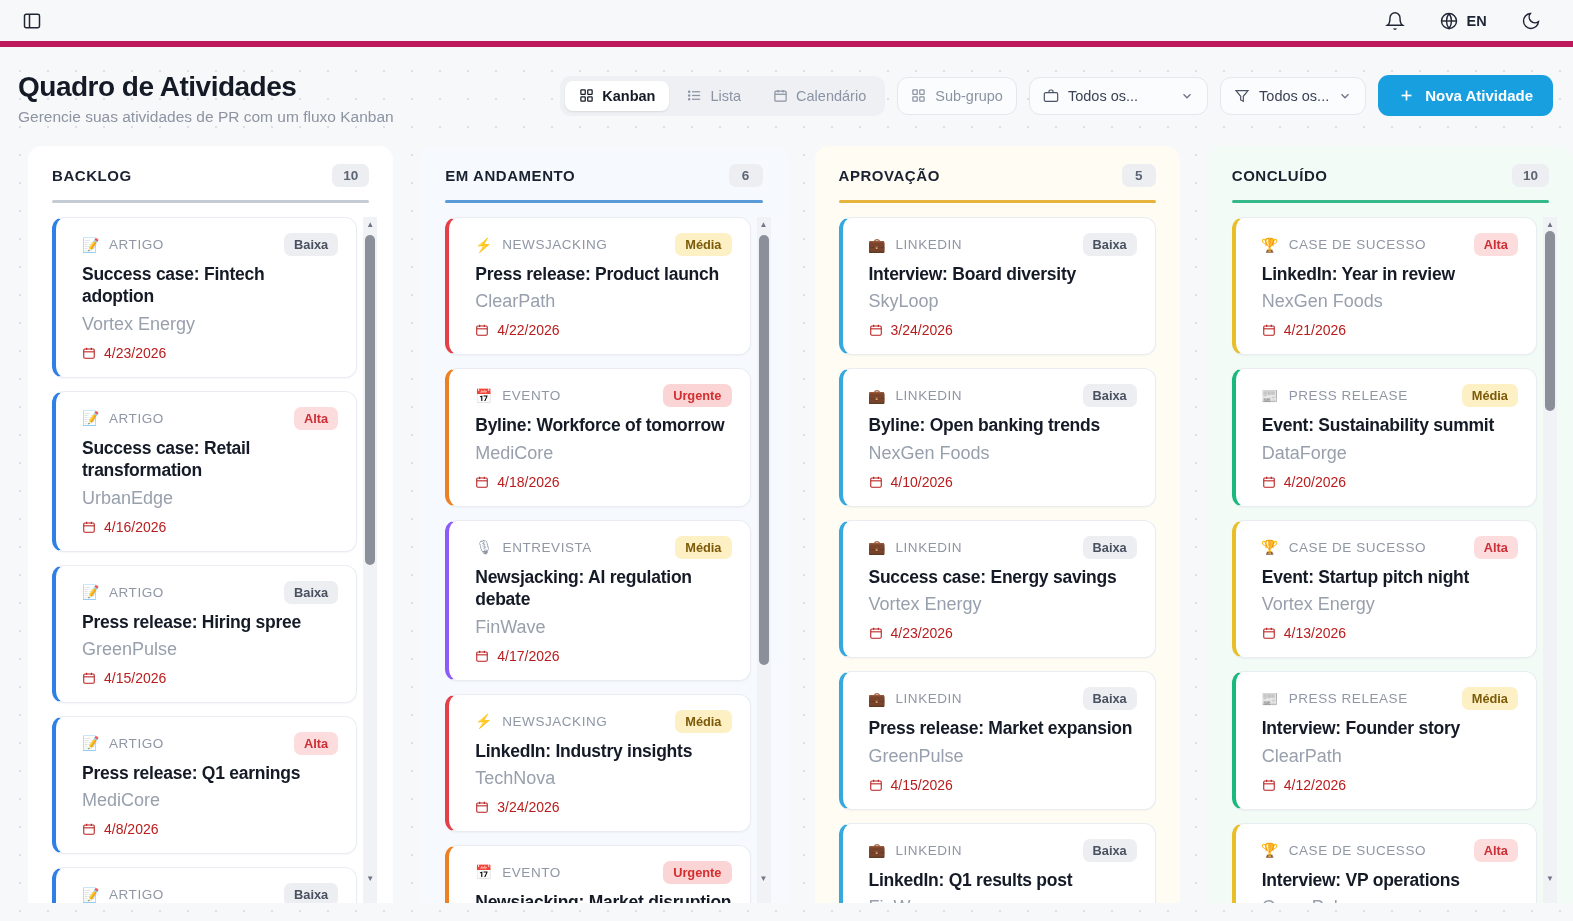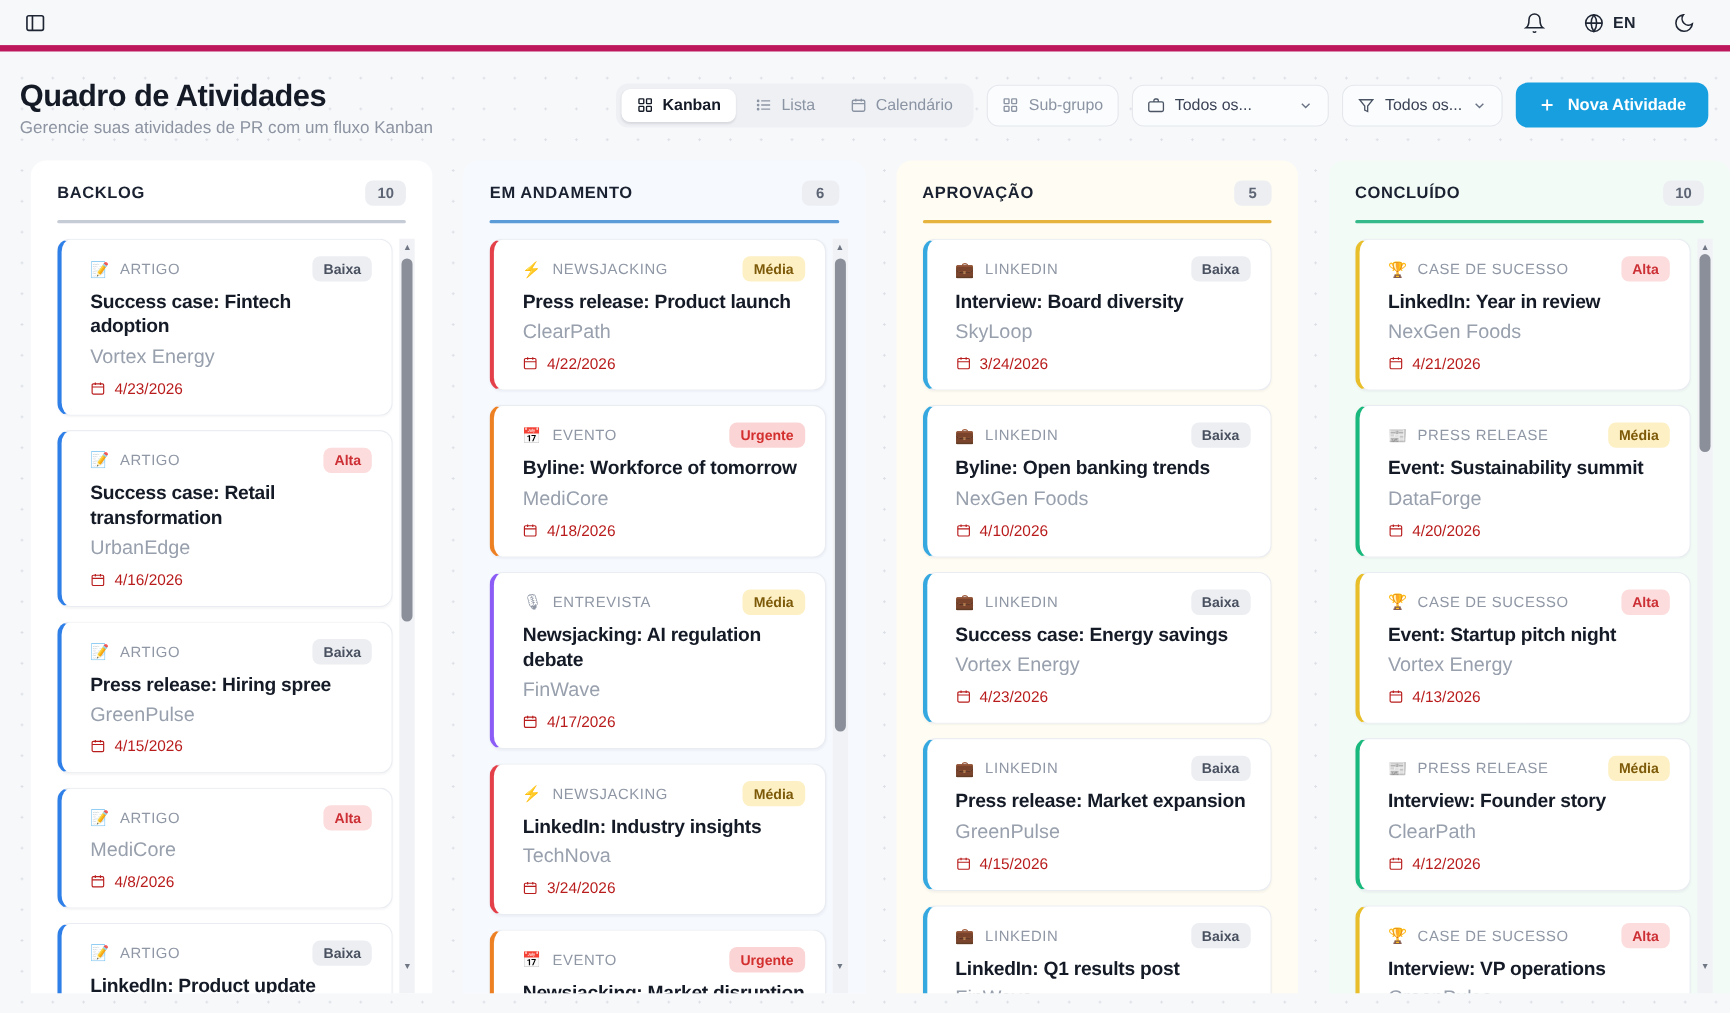--- a/index.html
+++ b/index.html
@@ -472,20 +472,21 @@
               </div>
             </div>
             <div class="card" style="border-left-color:#2f7fe8">
               <div class="card-top">
                 <span class="card-type">
                   <span class="type-emoji">📝</span>
                   <span>ARTIGO</span>
                 </span>
                 <span class="badge badge-alta">Alta</span>
               </div>
+              <div class="card-title">Press release: Q1 earnings</div>
               <div class="card-company">MediCore</div>
               <div class="card-date">
                 <svg width="14" height="14" viewBox="0 0 24 24" fill="none" stroke="currentColor" stroke-width="1.8">
                   <rect x="3" y="5" width="18" height="16" rx="2"></rect>
                   <line x1="3" y1="10" x2="21" y2="10"></line>
                   <line x1="8" y1="3" x2="8" y2="7"></line>
                   <line x1="16" y1="3" x2="16" y2="7"></line>
                 </svg>
                 <span>4/8/2026</span>
               </div>

